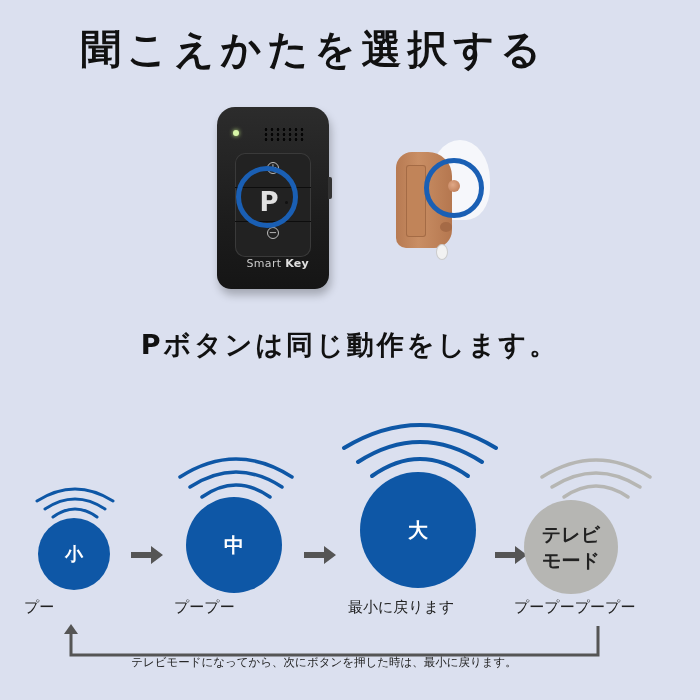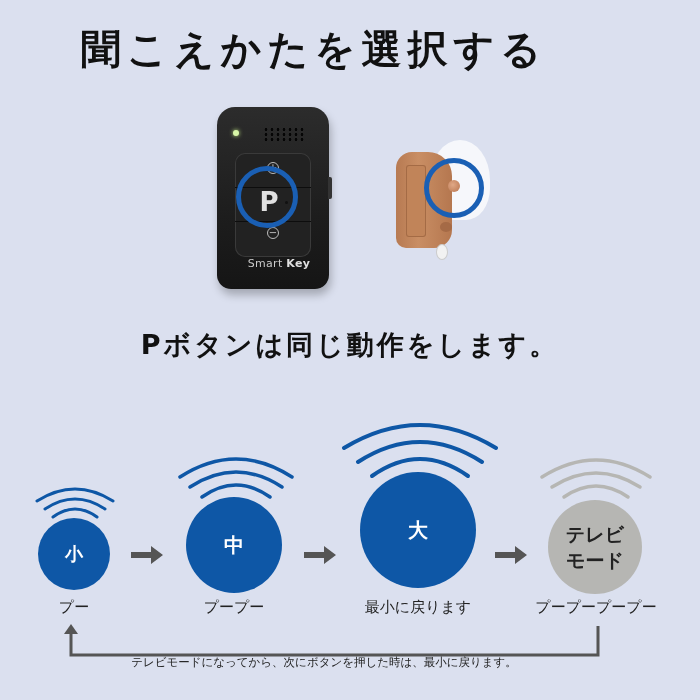--- a/index.html
+++ b/index.html
@@ -54,21 +54,21 @@
       width: 12px; height: 12px; border-radius: 50%;
       border: 1.5px solid #bbb; box-sizing: border-box;
       color: #ccc; font-size: 10px; line-height: 9px; text-align: center;
     }
     .remote .pbtn {
       left: 38px; top: 80px; width: 28px; height: 30px;
       color: #e0e0e0; font-weight: bold; font-size: 26px;
       text-align: center; line-height: 30px;
     }
     .remote .brand {
-      left: 16px; top: 150px; width: 92px; text-align: center;
+      left: 0; top: 150px; width: 92px; text-align: right;
       color: #c9c9c9; font-size: 11px; letter-spacing: 0.3px;
     }
     .remote .brand b { font-weight: bold; color: #e0e0e0; }
     .ring {
       border: 5px solid #1a5fb4; border-radius: 50%; box-sizing: border-box;
     }
 
     
     .aid-shell {
       left: 430px; top: 140px; width: 60px; height: 80px;
@@ -106,21 +106,21 @@
 
     
     .circle {
       border-radius: 50%; color: #fff; font-weight: bold;
       display: flex; align-items: center; justify-content: center;
       text-align: center;
     }
     .blue { background: #0e57a6; }
     .gray { background: #b6b6b3; color: #222; }
     .level-label {
-      text-align: center; font-size: 15px; color: #222;
+      text-align: left; font-size: 15px; color: #222;
     }
     .arrow-right {
       width: 34px; height: 18px;
     }
     .waves svg { display: block; }
 
     .footnote {
       left: 0; top: 655px; width: 648px; text-align: center;
       font-size: 11.5px; color: #222;
     }
@@ -208,21 +208,21 @@
     </svg>
 </div>
 
 <div class="abs waves" style="left:538px; top:455px;">
   <svg width="116" height="46" viewBox="0 0 116 46">
     <path d="M4 22 Q58 -12 112 22" stroke="#b6b6b3" stroke-width="3.5" fill="none" stroke-linecap="round"></path>
     <path d="M14 32 Q58 4 102 32" stroke="#b6b6b3" stroke-width="3.5" fill="none" stroke-linecap="round"></path>
     <path d="M26 42 Q58 20 90 42" stroke="#b6b6b3" stroke-width="3.5" fill="none" stroke-linecap="round"></path>
   </svg>
 </div>
-<div class="abs circle gray" style="left:548px; top:500px; width:94px; height:94px; font-size:19px; line-height:26px; flex-direction:column;">
+<div class="abs circle gray" style="left:524px; top:500px; width:94px; height:94px; font-size:19px; line-height:26px; flex-direction:column;">
   <span>テレビ</span>
   <span>モード</span>
 </div>
 <div class="abs level-label" style="left:514px; top:598px; width:164px;">プープープープー</div>
 
 <div class="abs" style="left:60px; top:622px;">
   <svg width="550" height="36" viewBox="0 0 550 36">
     <path d="M538 4 V33 H11 V10" stroke="#555" stroke-width="3" fill="none"></path>
     <path d="M4 12 L11 2 L18 12 Z" fill="#555"></path>
   </svg>

